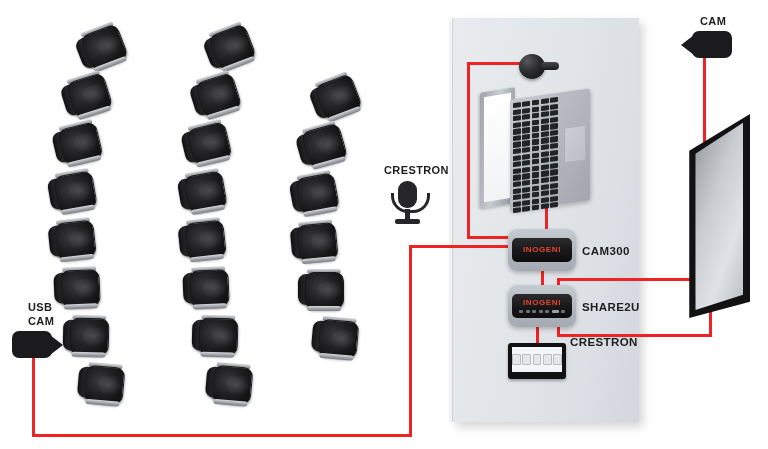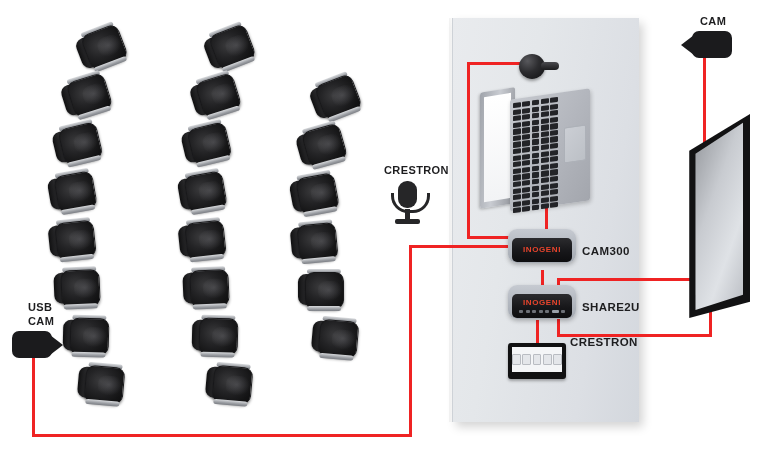--- a/index.html
+++ b/index.html
@@ -111,21 +111,21 @@
     position:absolute;left:0;top:2px;width:26px;height:25px;border-radius:50%;
     background:radial-gradient(circle at 33% 28%,#58585c 0%,#2c2c2f 45%,#0e0e10 100%);
     box-shadow:0 2px 3px rgba(0,0,0,.35);
   }
   #chromecast .stem{
     position:absolute;left:22px;top:10px;width:18px;height:8px;border-radius:4px;
     background:linear-gradient(180deg,#4a4a4e,#1b1b1d);
   }
 
   
-  .inogeni{position:absolute;width:68px;height:34px;}
+  .inogeni{position:absolute;width:68px;height:42px;}
   .inogeni .shell{
     position:absolute;inset:0;border-radius:9px;
     background:linear-gradient(180deg,#c6cad1,#b3b8c0 50%,#a5aab2);
     box-shadow:0 2px 4px rgba(0,0,0,.25);
   }
   .inogeni .face{
     position:absolute;left:4px;top:9px;right:4px;height:24px;border-radius:5px;
     background:linear-gradient(180deg,#2b2b2e,#17171a 55%,#0d0d0f);
     display:flex;flex-direction:column;align-items:center;justify-content:center;
     overflow:hidden;

